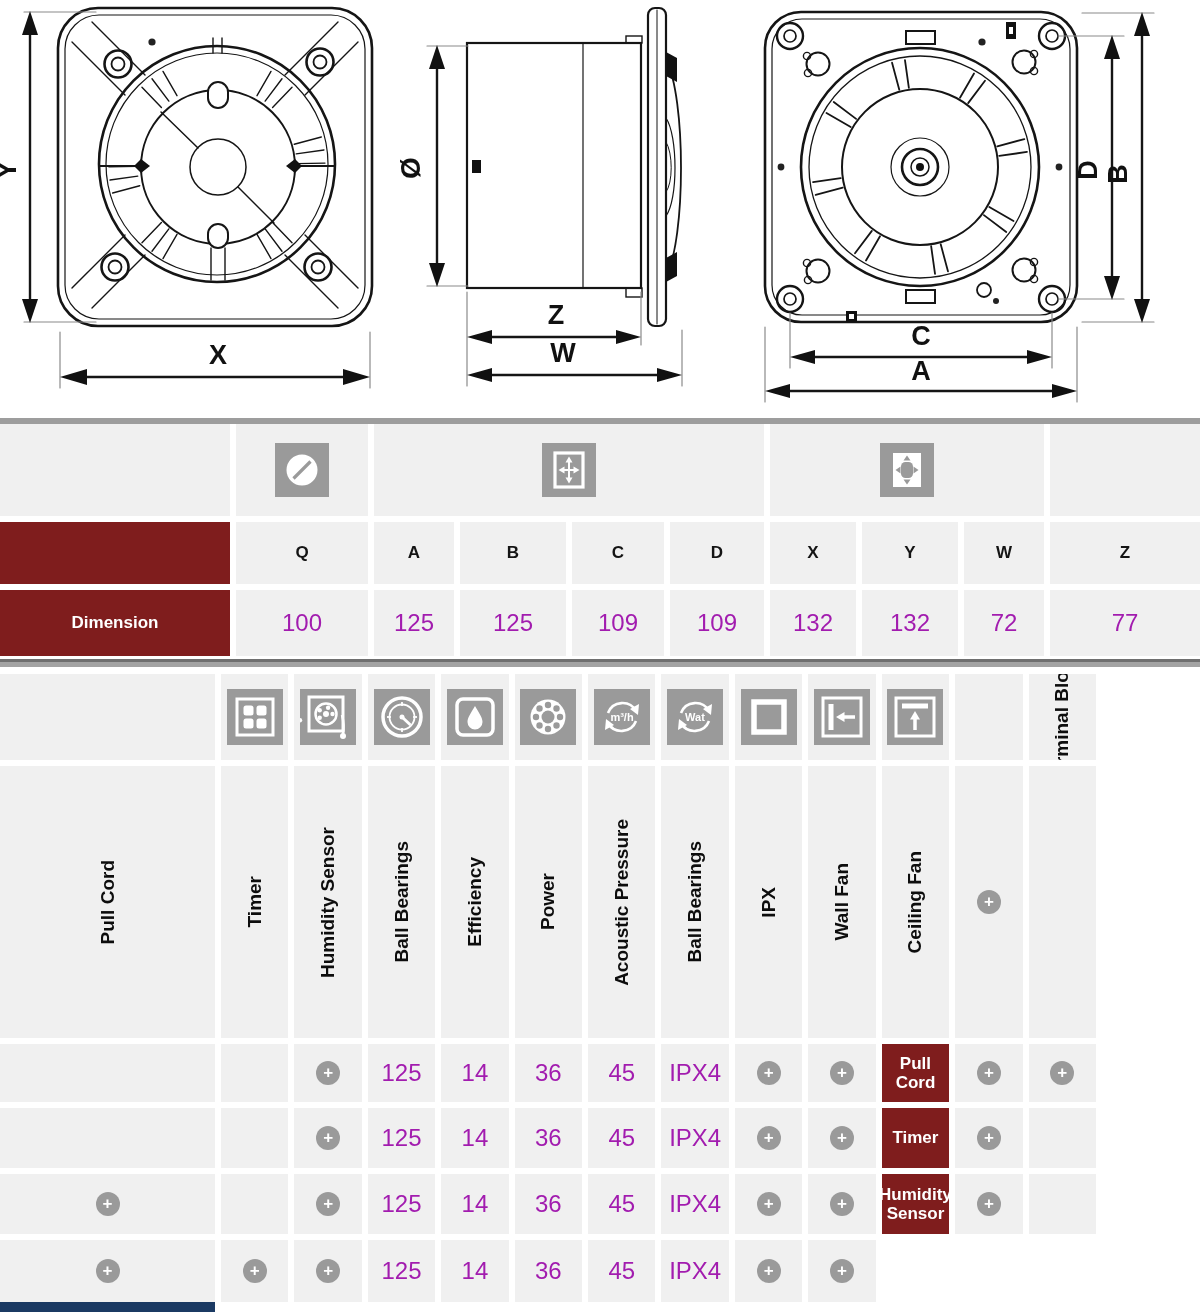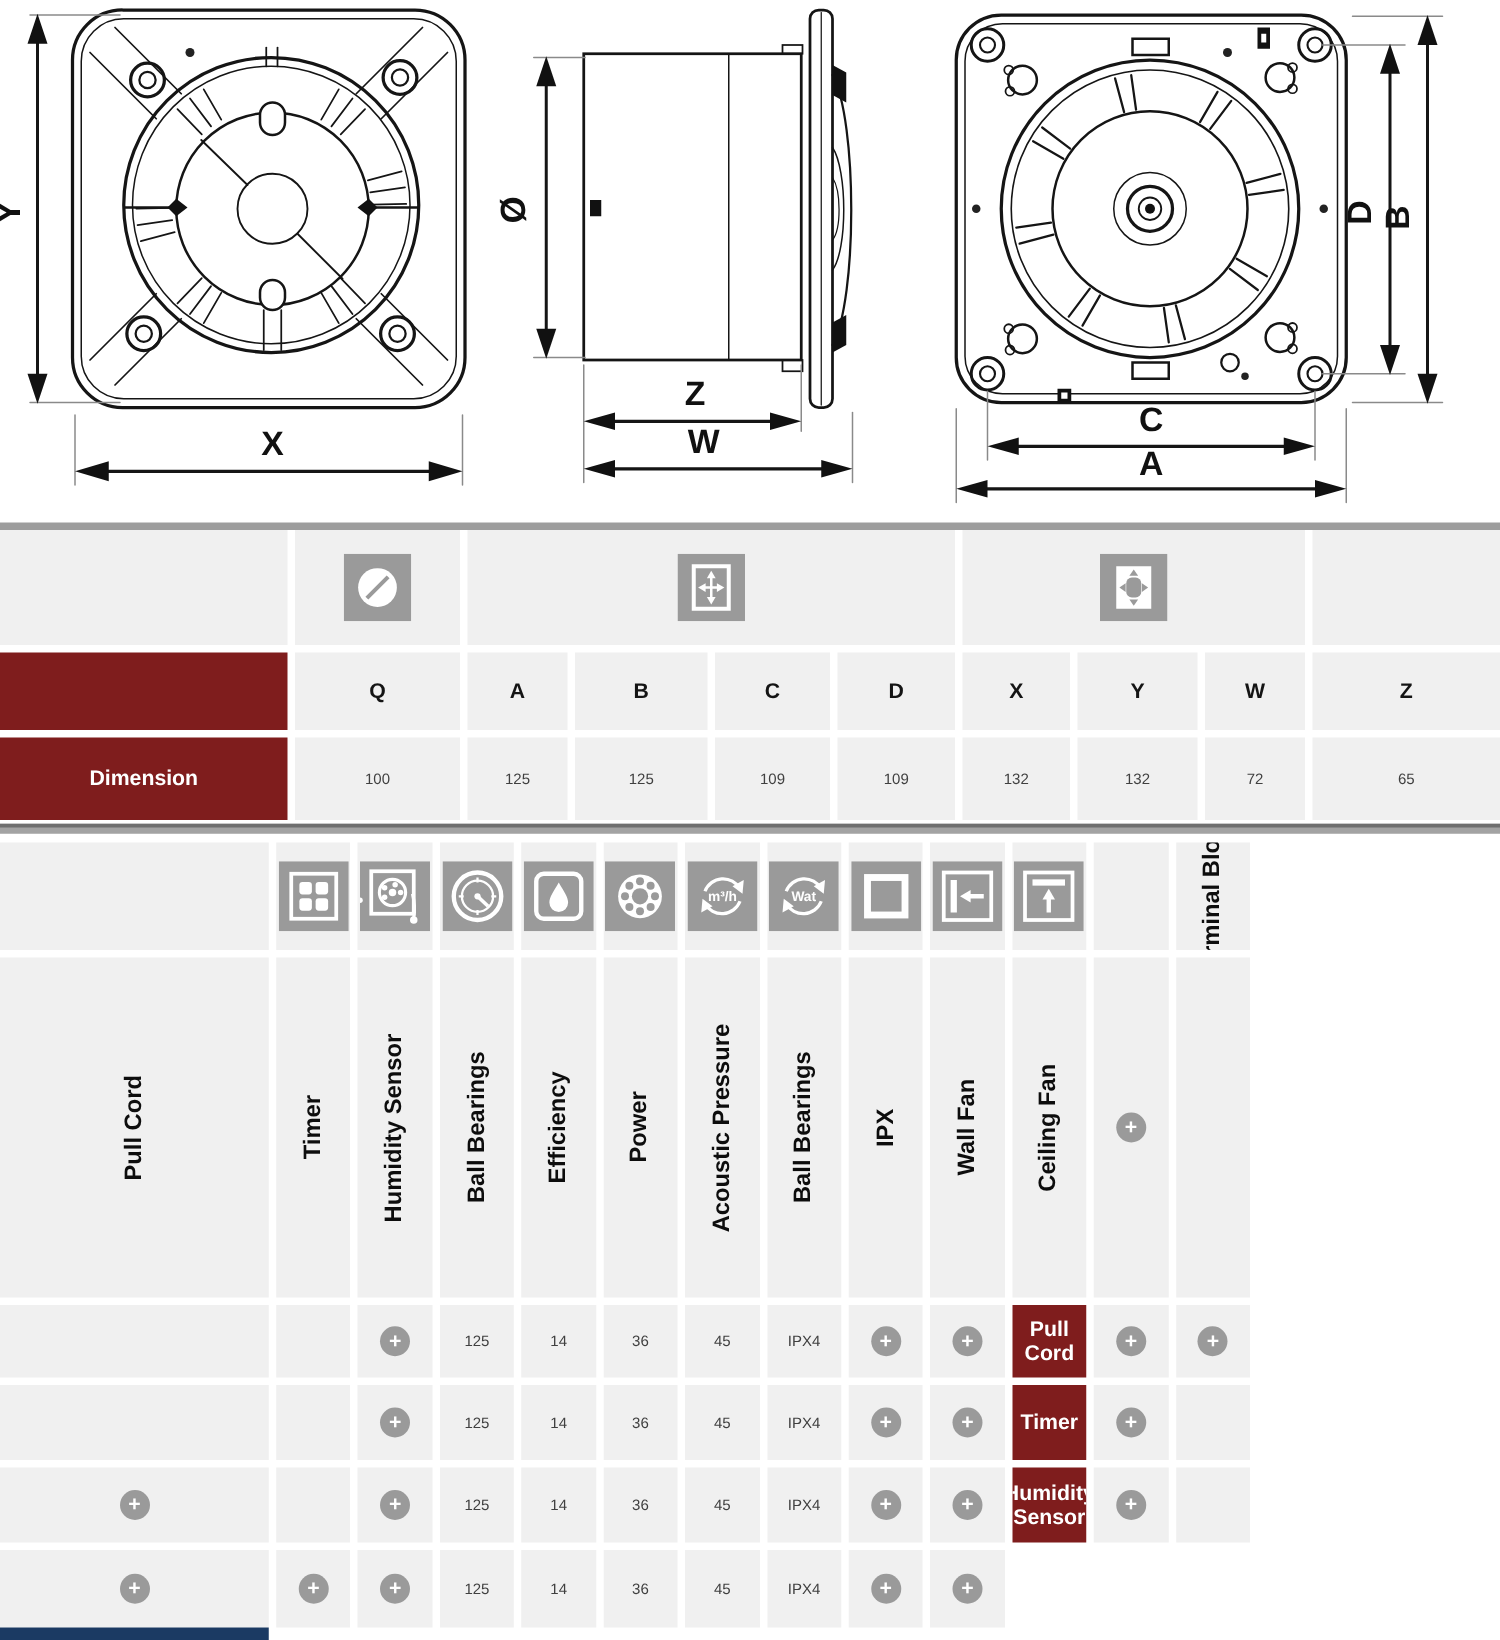--- a/index.html
+++ b/index.html
@@ -7,28 +7,28 @@
   .canvas{position:relative;width:1200px;height:1312px;background:#fff;overflow:hidden;}
   svg text{font-family:"Liberation Sans", sans-serif;}
 
   .sep1{position:absolute;top:418px;left:0;width:1200px;height:6px;background:#9d9d9d;}
   .sep2{position:absolute;top:659px;left:0;width:1200px;height:5px;background:#a3a3a3;border-top:3px solid #6f6f6f;}
   .navy-strip{position:absolute;top:1302px;left:0;width:215px;height:10px;background:#1b3a63;}
 
   .dim-table{position:absolute;top:424px;left:0;width:1200px;display:grid;
     grid-template-columns:230px 132px 80px 106px 92px 94px 86px 96px 80px 1fr;
     grid-template-rows:92px 62px 66px;gap:6px;}
-  .feat-table{position:absolute;top:674px;left:0;width:1000px;display:grid;
+  .feat-table{position:absolute;top:674px;left:0;width:1096px;display:grid;
     grid-template-columns:215px repeat(12,1fr);
     grid-template-rows:86px 272px 58px 60px 60px 62px;gap:6px;}
 
   .cell{background:#f0f0f0;display:flex;align-items:center;justify-content:center;overflow:hidden;}
   .blue{background:#7f1d1d;color:#fff;font-weight:bold;font-size:17px;text-align:center;line-height:1.12;padding:0 16px;}
   .head{font-weight:bold;font-size:17px;color:#141414;}
-  .val{font-size:12px;color:#404040;}
+  .val{font-size:24px;color:#a21caf;}
   .vlabel-cell{align-items:center;}
   .vlabel{writing-mode:vertical-rl;transform:rotate(180deg);font-weight:bold;font-size:19px;color:#0d0d0d;white-space:nowrap;}
   .badge{width:24px;height:24px;border-radius:50%;background:#9a9a9a;color:#fff;font-weight:bold;font-size:17px;line-height:24px;text-align:center;}
   .fticon{width:56px;height:56px;display:block;}
   .dimicon{width:54px;height:54px;display:block;}
 </style>
 </head>
 <body>
 
 <div class="canvas">
@@ -346,21 +346,21 @@
       <div class="cell head">Z</div>
       <div class="cell blue">Dimension</div>
       <div class="cell val">100</div>
       <div class="cell val">125</div>
       <div class="cell val">125</div>
       <div class="cell val">109</div>
       <div class="cell val">109</div>
       <div class="cell val">132</div>
       <div class="cell val">132</div>
       <div class="cell val">72</div>
-      <div class="cell val">65</div>
+      <div class="cell val">77</div>
     </div>
 
   <div class="sep2"></div>
 
   <div class="feat-table" id="feat-table">
       <div class="cell "></div>
       <div class="cell ">
         <svg class="fticon" viewBox="0 0 56 56">
           <rect width="56" height="56" fill="#9a9a9a"></rect>
           <rect x="10" y="10" width="36" height="36" fill="none" stroke="#fff" stroke-width="3"></rect>

